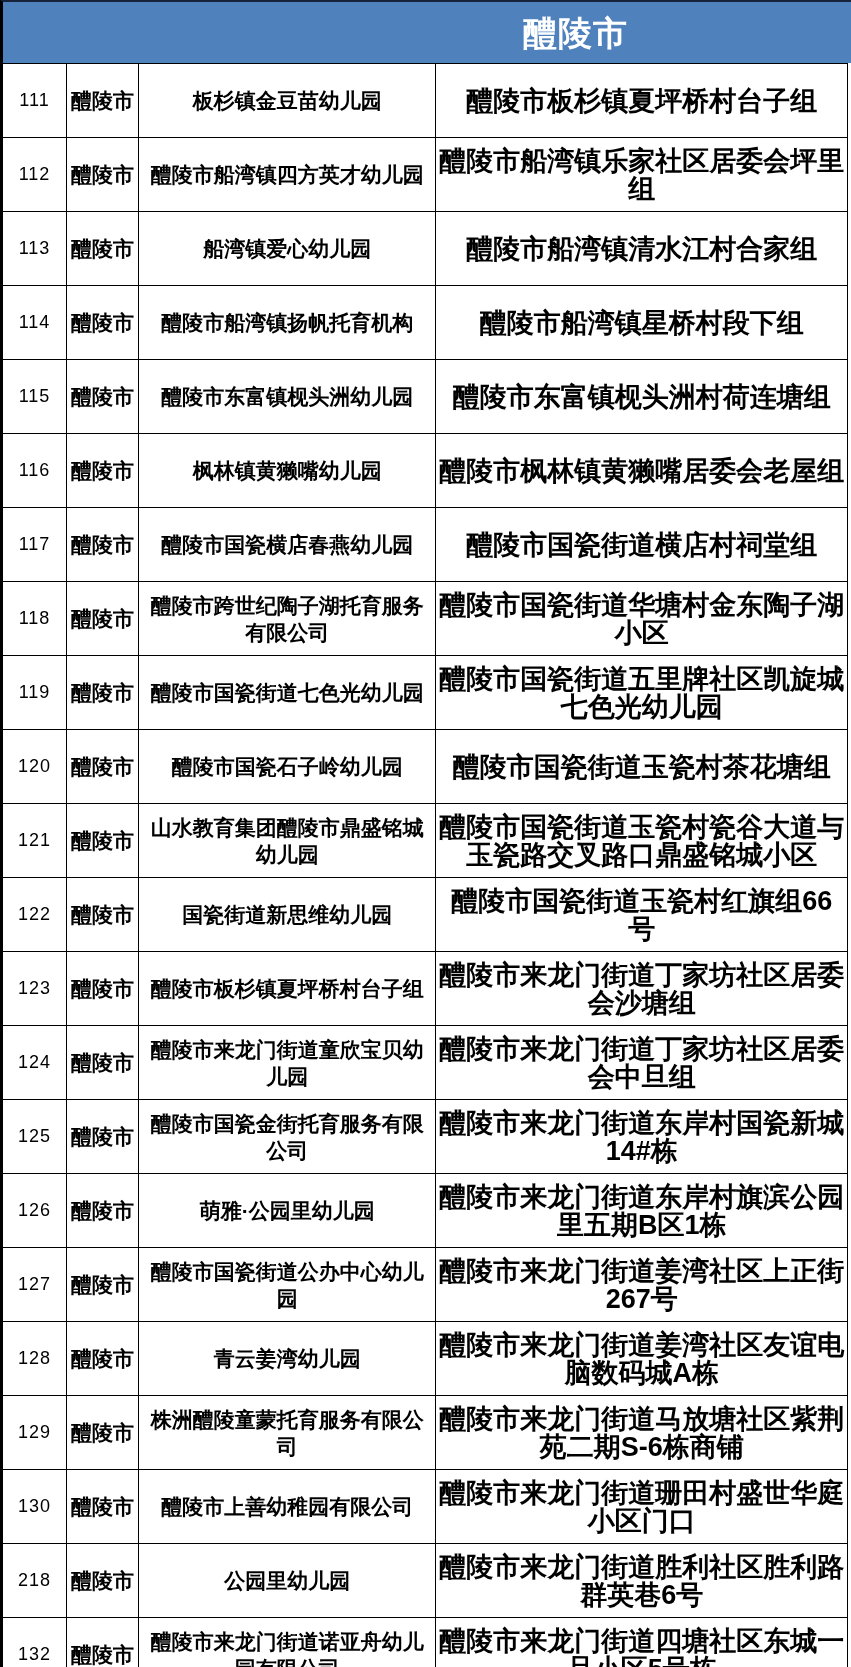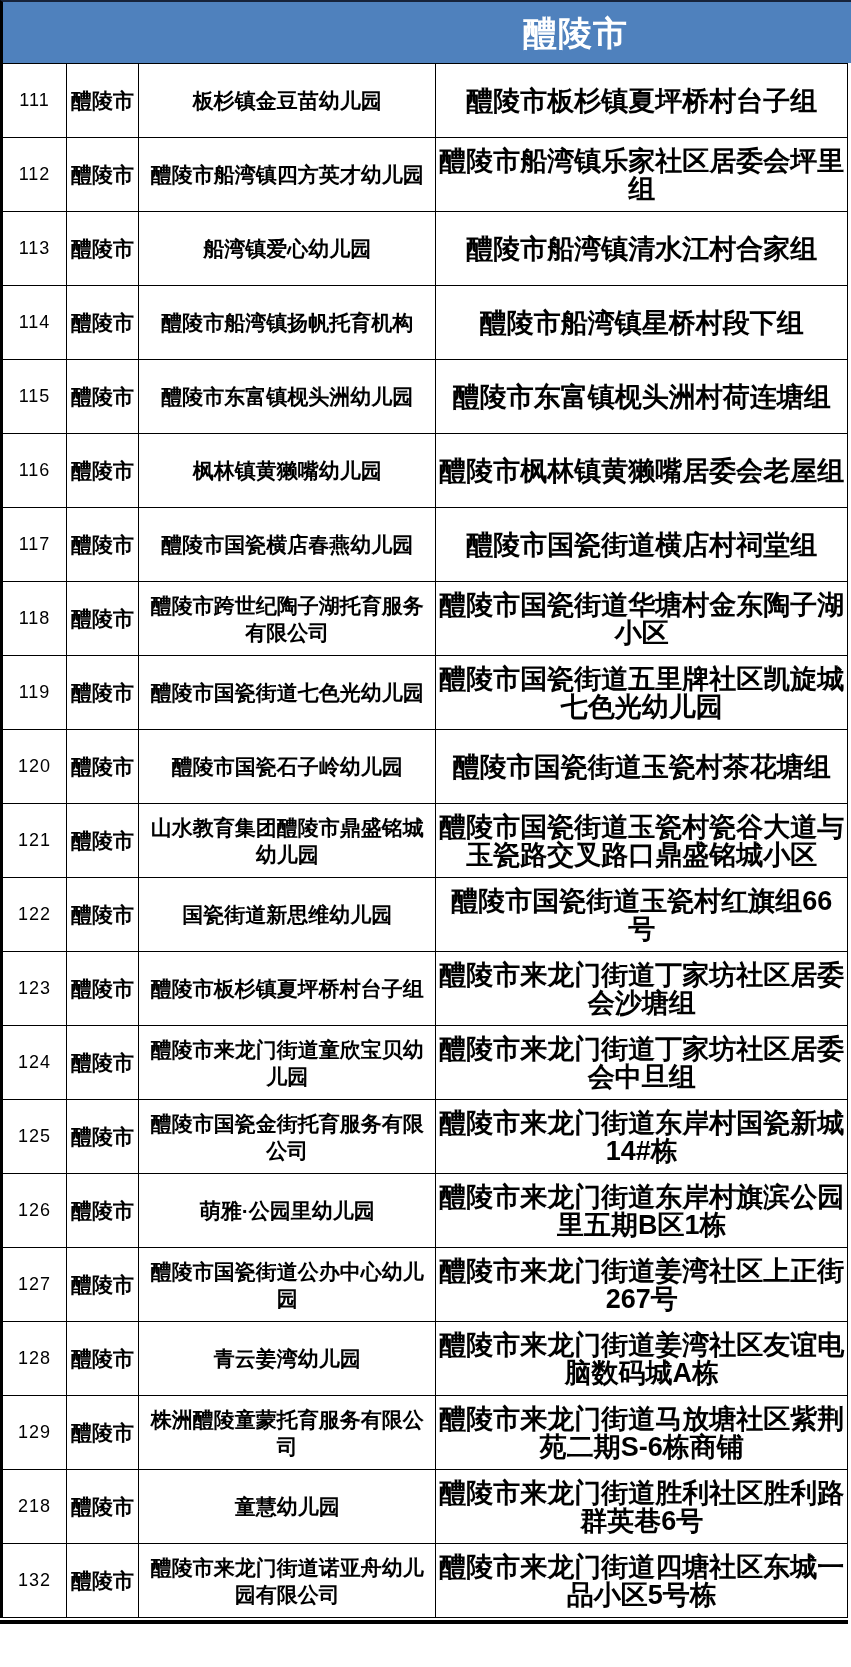--- a/index.html
+++ b/index.html
@@ -202,23 +202,29 @@
             <td class="cell-name">青云姜湾幼儿园</td>
             <td class="cell-address">醴陵市来龙门街道姜湾社区友谊电脑数码城A栋</td>
           </tr>
           <tr>
             <td class="cell-no">129</td>
             <td class="cell-city">醴陵市</td>
             <td class="cell-name">株洲醴陵童蒙托育服务有限公司</td>
             <td class="cell-address">醴陵市来龙门街道马放塘社区紫荆苑二期S-6栋商铺</td>
           </tr>
           <tr>
+            <td class="cell-no">130</td>
+            <td class="cell-city">醴陵市</td>
+            <td class="cell-name">醴陵市上善幼稚园有限公司</td>
+            <td class="cell-address">醴陵市来龙门街道珊田村盛世华庭小区门口</td>
+          </tr>
+          <tr>
             <td class="cell-no">218</td>
             <td class="cell-city">醴陵市</td>
-            <td class="cell-name">童慧幼儿园</td>
+            <td class="cell-name">公园里幼儿园</td>
             <td class="cell-address">醴陵市来龙门街道胜利社区胜利路群英巷6号</td>
           </tr>
           <tr>
             <td class="cell-no">132</td>
             <td class="cell-city">醴陵市</td>
             <td class="cell-name">醴陵市来龙门街道诺亚舟幼儿园有限公司</td>
             <td class="cell-address">醴陵市来龙门街道四塘社区东城一品小区5号栋</td>
           </tr>
         </tbody>
     </table>

